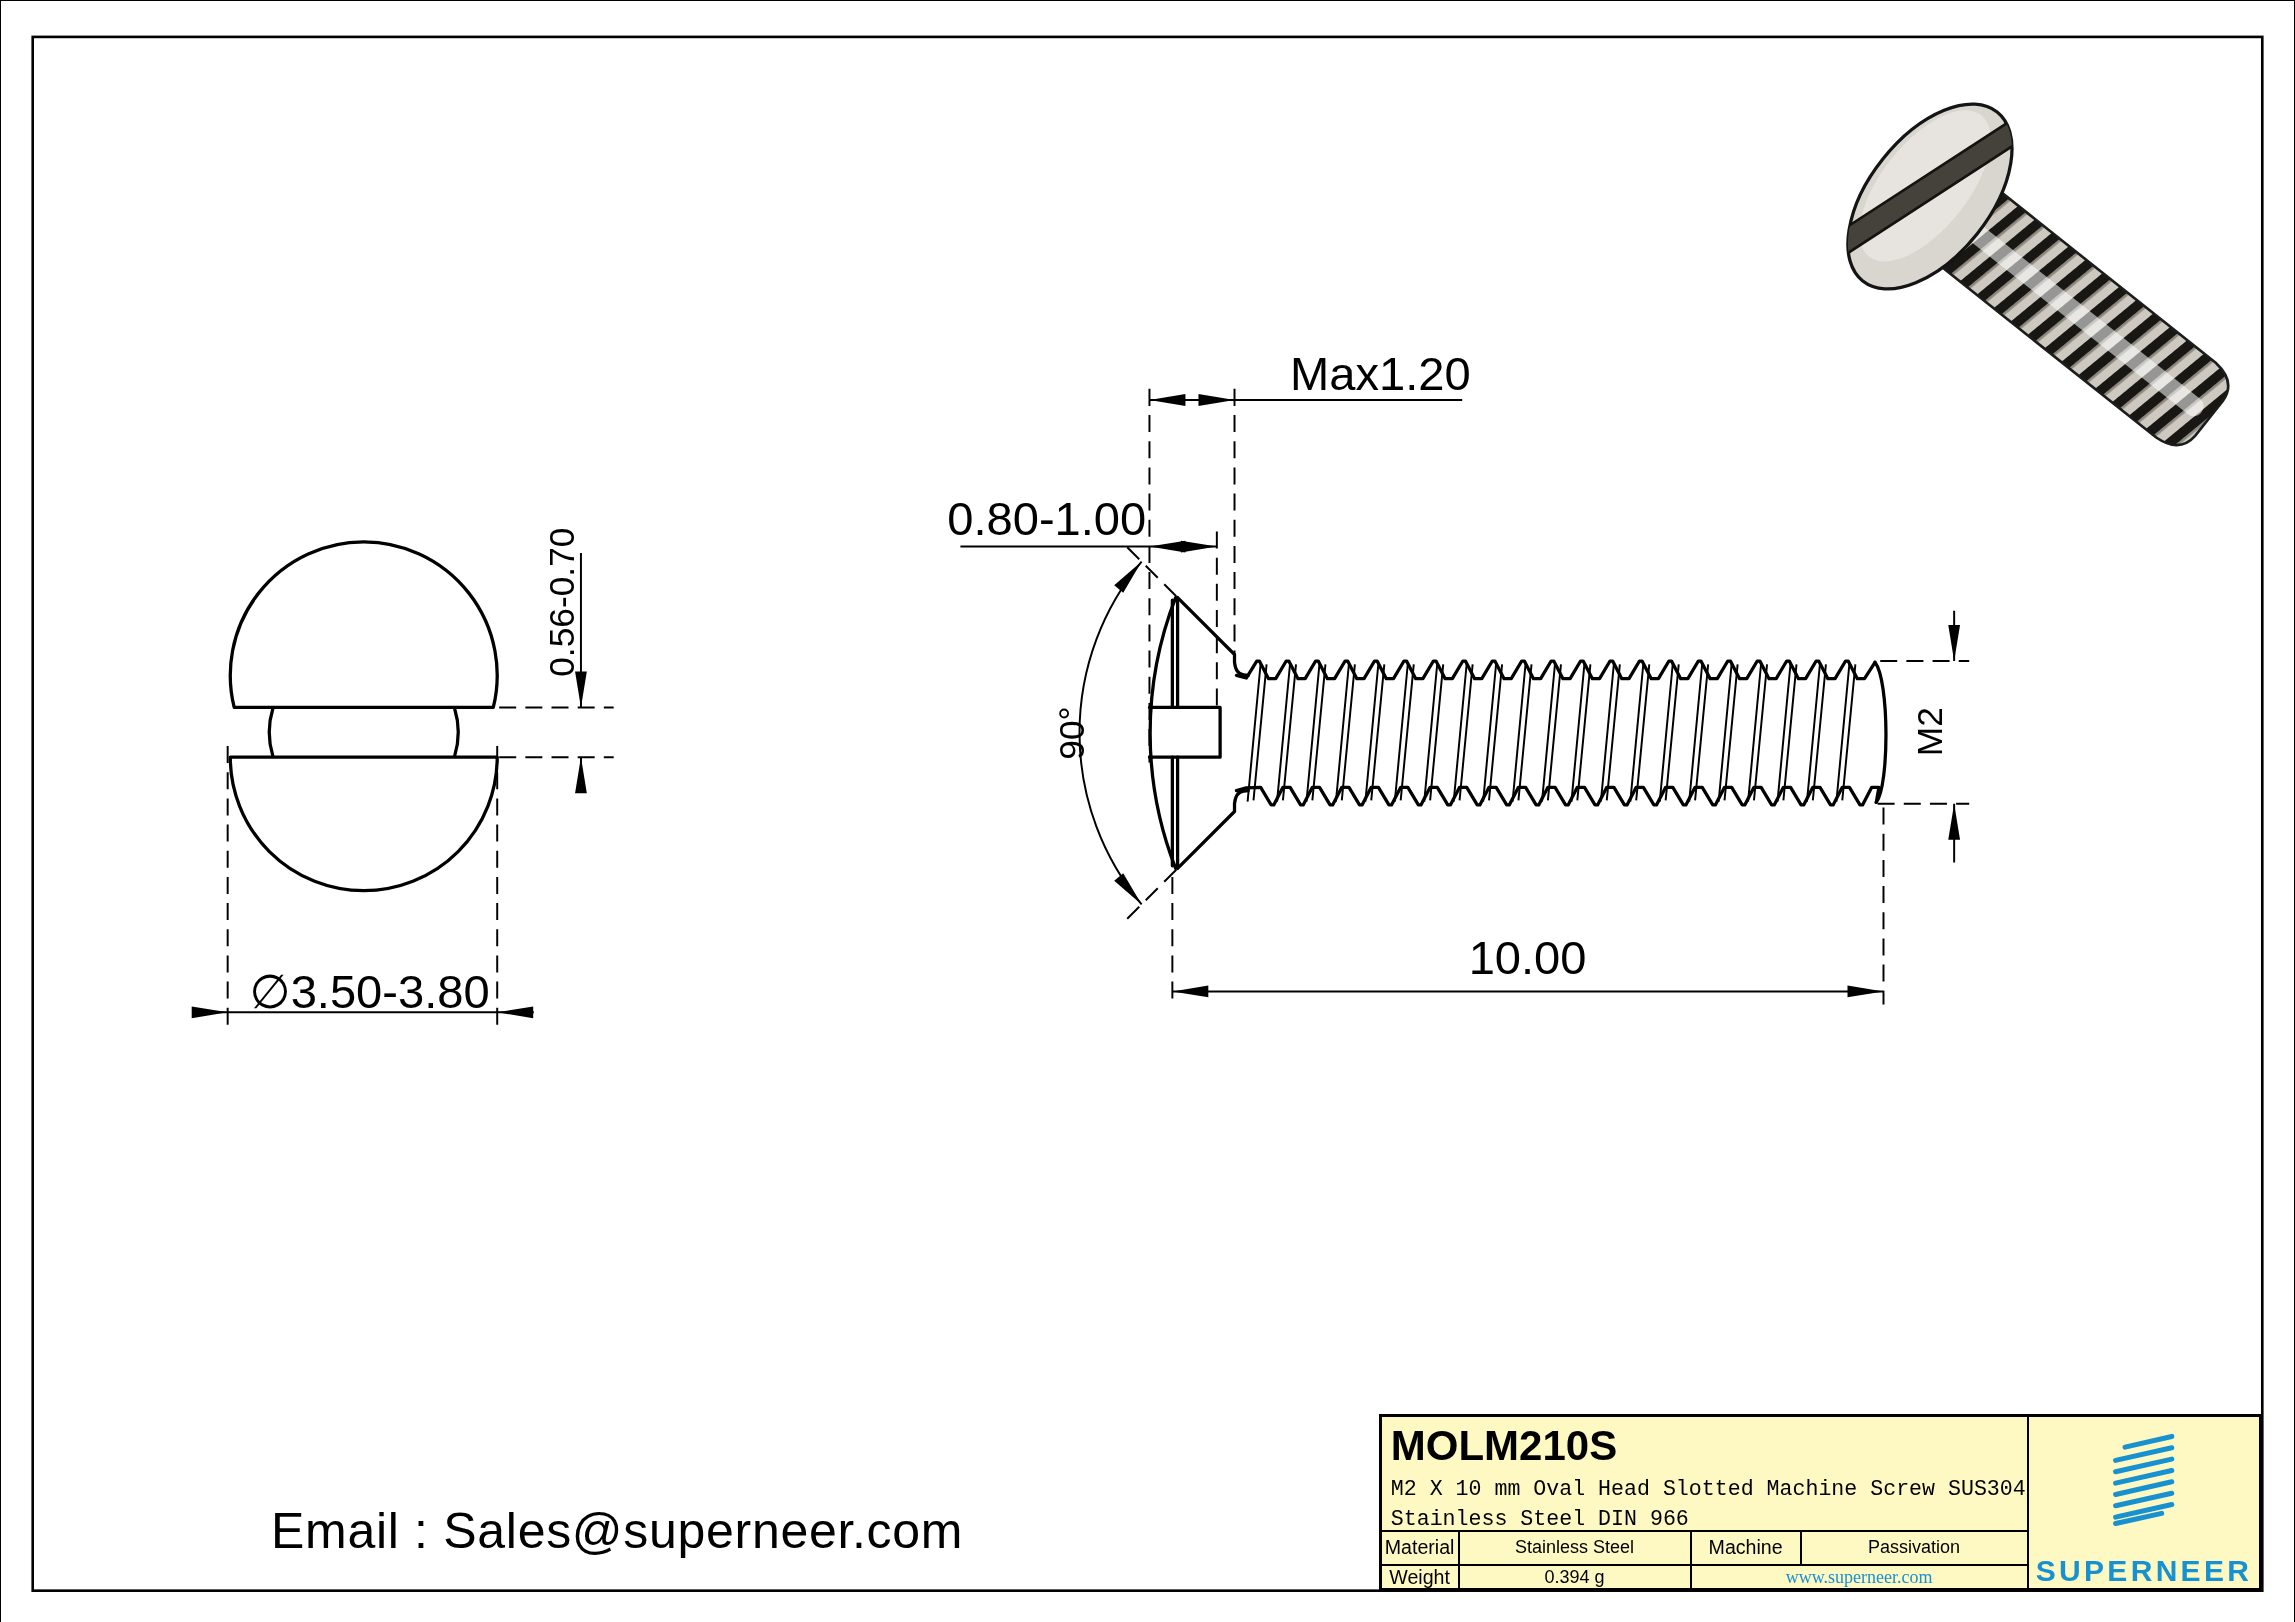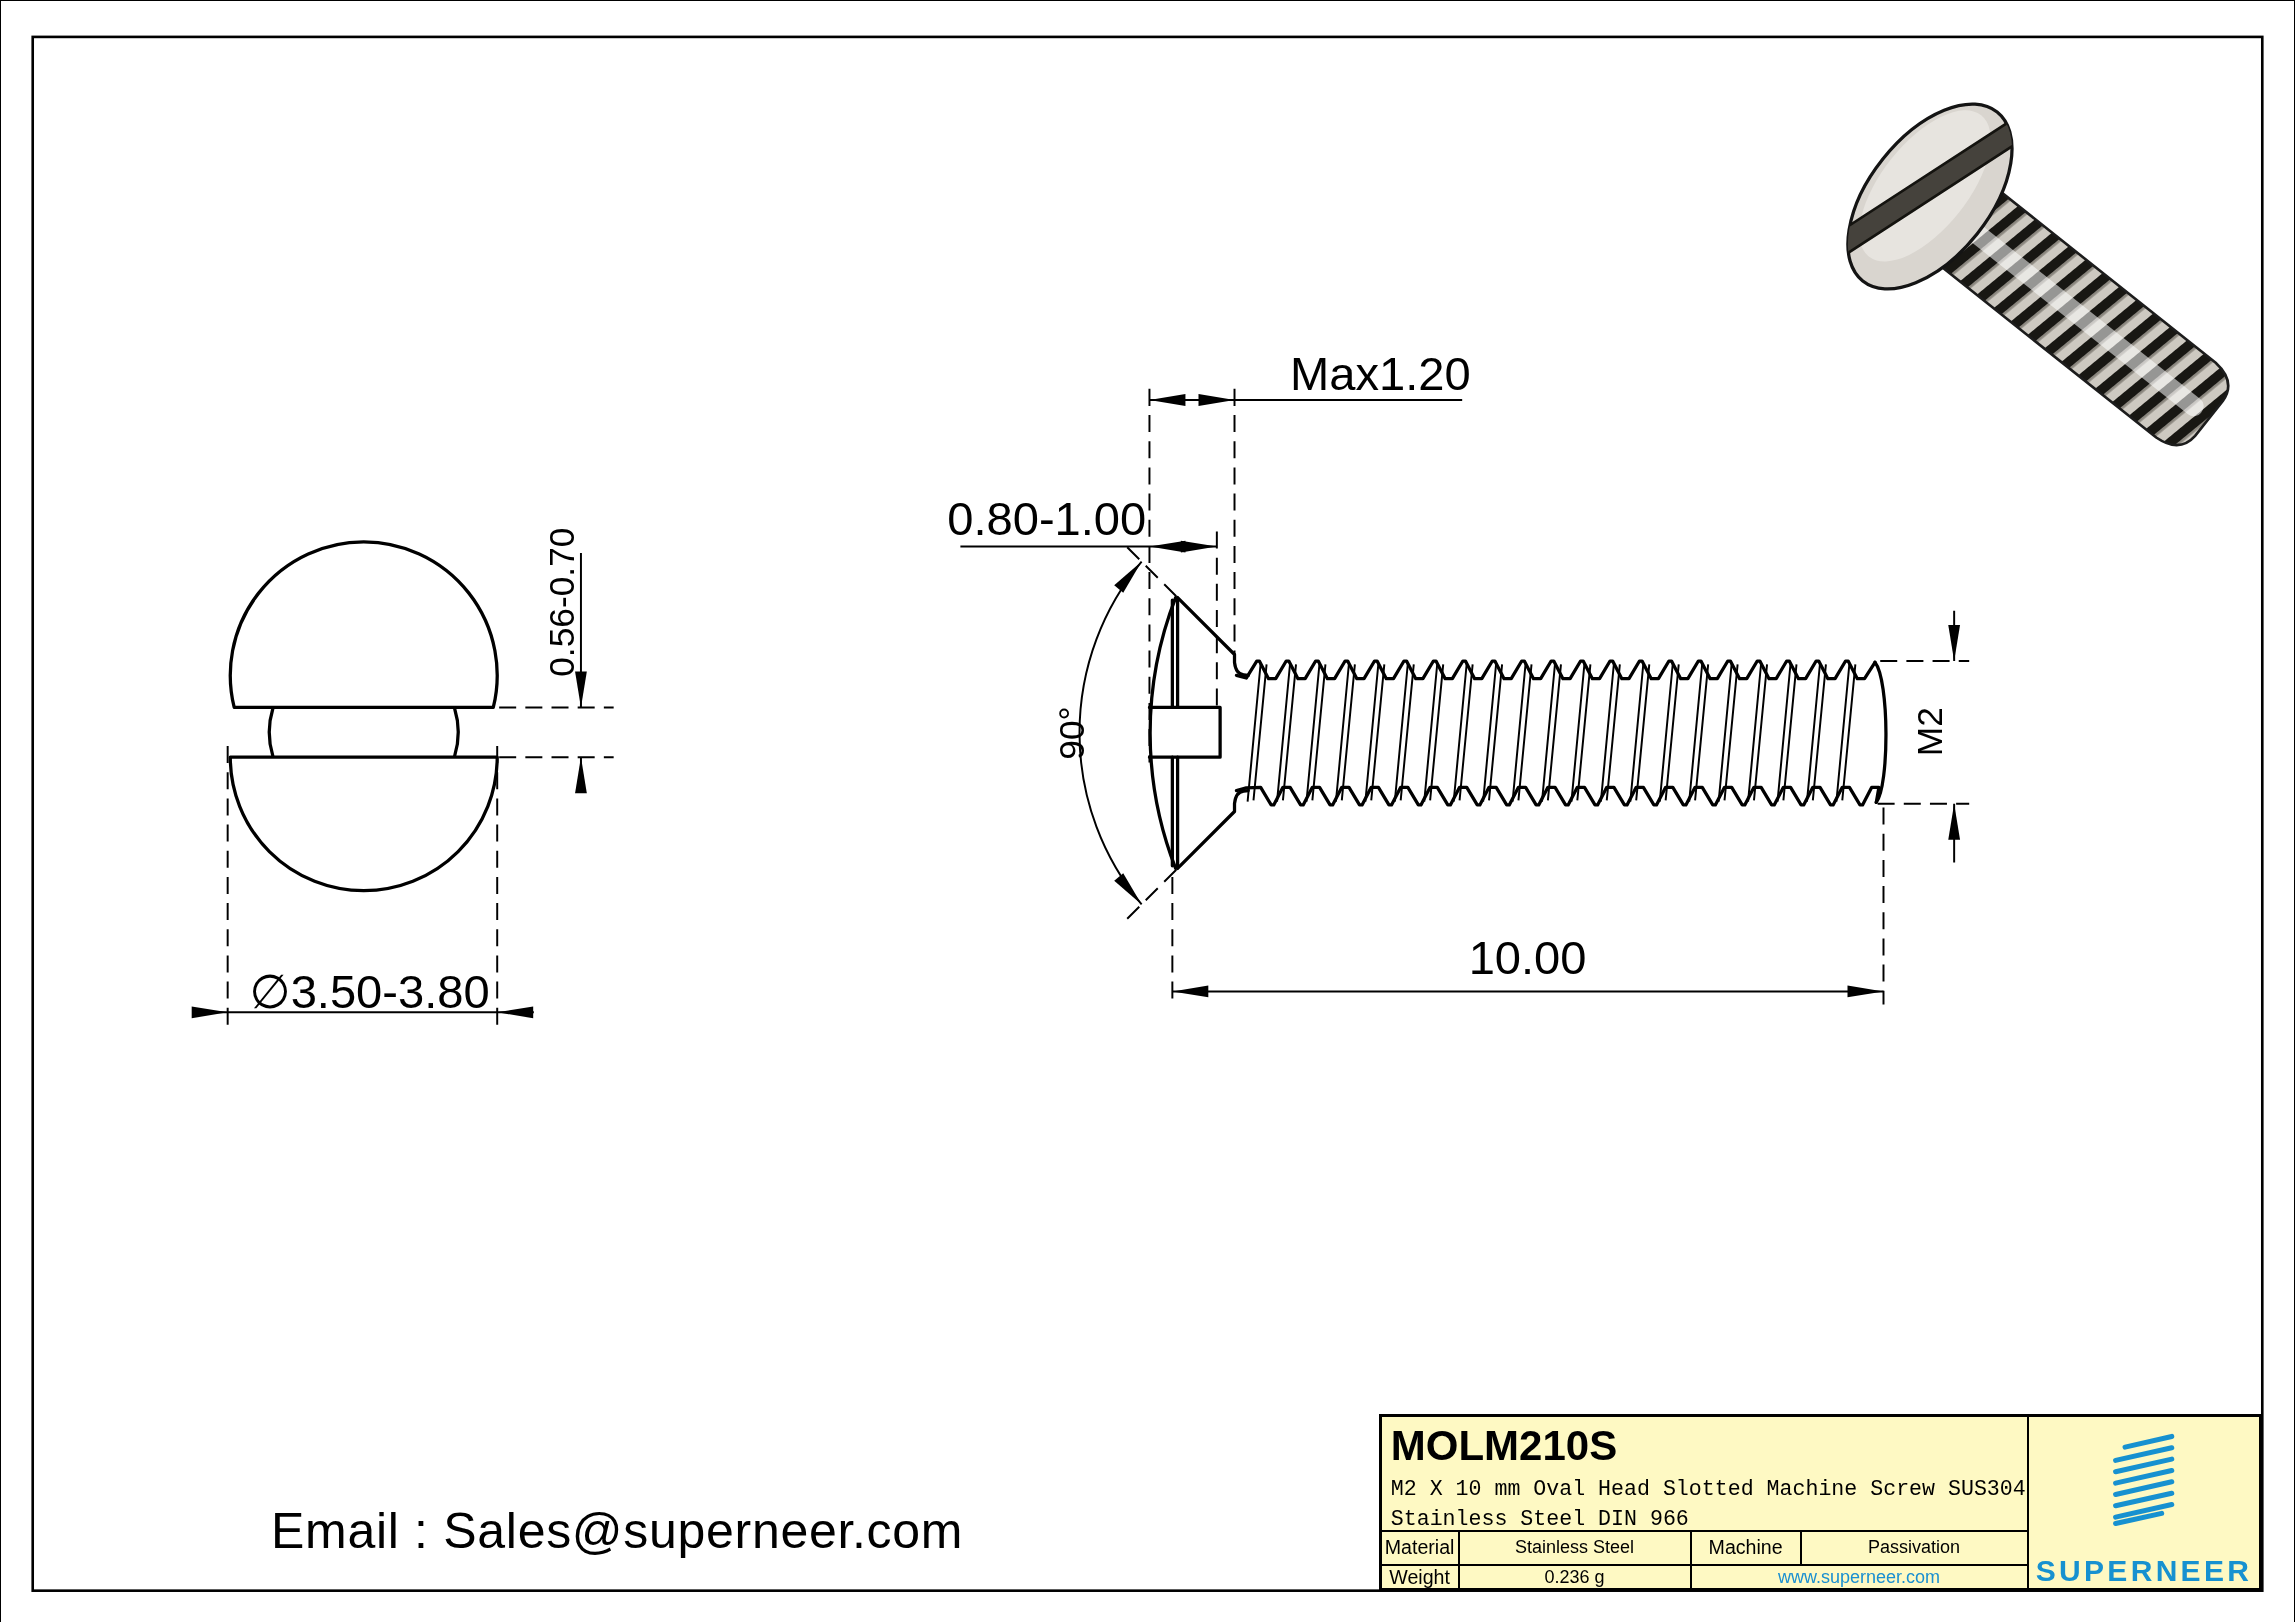--- a/index.html
+++ b/index.html
@@ -22,21 +22,21 @@
   .titleblock{position:absolute;left:1379px;top:1414px;width:883px;height:177px;
               background:#000;display:grid;box-sizing:border-box;padding:2.6px;gap:2px;
               grid-template-columns:76px 230px 108px 225px 1fr;
               grid-template-rows:113px 32px 1fr;}
   .cell{background:#fef9c3;display:flex;align-items:center;justify-content:center;
         font-size:19.6px;color:#000;overflow:hidden;}
   .cell.desc{grid-column:1/5;grid-row:1;display:block;padding:7.9px 9.2px;}
   .partno{font-size:42px;font-weight:bold;line-height:1.05;}
   .desc-text{font-size:21.6px;line-height:1.38;margin-top:6.5px;width:638px;font-family:Liberation Mono, monospace;}
   .cell.c-val{font-size:18px;}
-  .cell.www{grid-column:3/5;}
+  .cell.www{grid-column:3/5;font-family:Liberation Serif, serif;}
   .cell.logo{grid-column:5;grid-row:1/4;flex-direction:column;justify-content:space-between;}
   .stripes{margin-top:15.7px;}
   .brand{font-size:30px;font-weight:bold;letter-spacing:3.3px;margin-top:27.5px;}
 </style>
 </head>
 <body>
 
 <div class="page">
 
   <svg class="drawing" viewBox="0 0 3508 2480">
@@ -137,21 +137,21 @@
   <div class="titleblock">
     <div class="cell desc">
       <div class="partno">MOLM210S</div>
       <div class="desc-text">M2 X 10 mm  Oval Head Slotted Machine Screw SUS304 Stainless Steel DIN 966</div>
     </div>
     <div class="cell">Material</div>
     <div class="cell c-val">Stainless Steel</div>
     <div class="cell">Machine</div>
     <div class="cell c-val">Passivation</div>
     <div class="cell">Weight</div>
-    <div class="cell c-val">0.236 g</div>
+    <div class="cell c-val">0.394 g</div>
     <div class="cell c-val www" style="color:#1a8fd1;">www.superneer.com</div>
     <div class="cell logo">
       <svg class="stripes" width="68" height="98" viewBox="0 0 104 150">
         <g stroke="#1791d0" stroke-width="8" stroke-linecap="round" fill="none">
           <line x1="22" y1="24" x2="96" y2="7"></line>
           <line x1="7" y1="45" x2="96" y2="25"></line>
           <line x1="7" y1="63" x2="96" y2="43"></line>
           <line x1="7" y1="81" x2="96" y2="61"></line>
           <line x1="7" y1="99" x2="96" y2="79"></line>
           <line x1="7" y1="117" x2="96" y2="97"></line>

